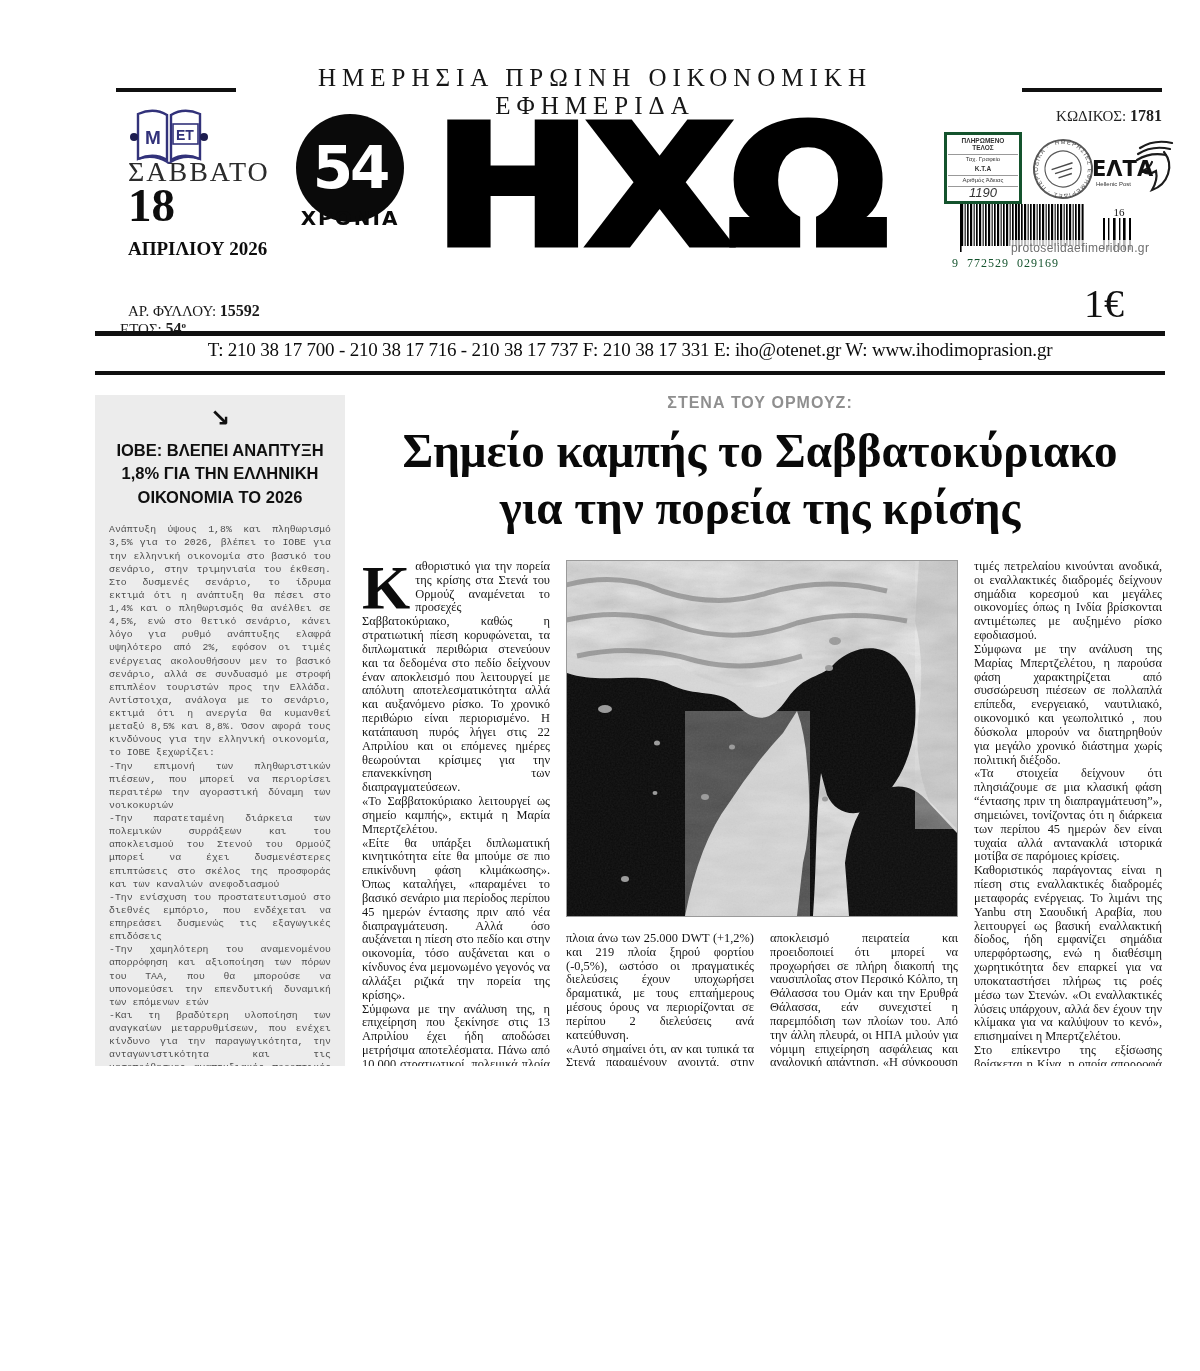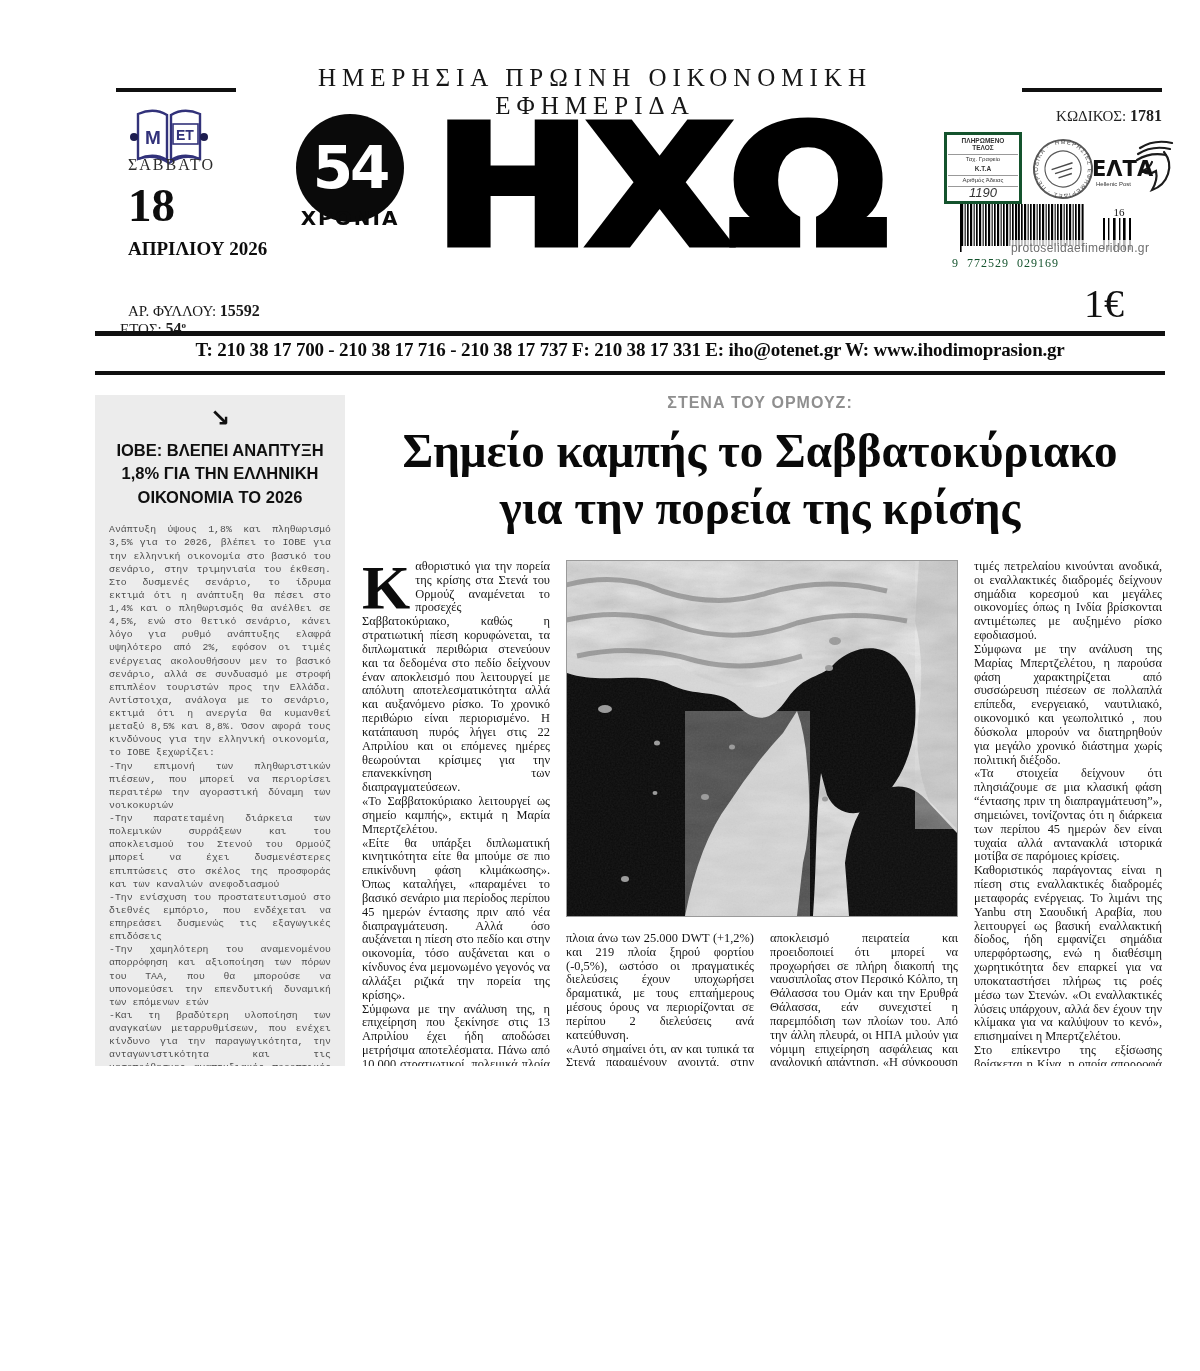--- a/index.html
+++ b/index.html
@@ -6,21 +6,21 @@
   #page{position:relative;width:1200px;height:1066px;background:#fff;overflow:hidden;
         font-family:"Liberation Serif",serif;color:#1a1a1a;}
   .abs{position:absolute;}
 
   
   .rule{background:#101010;}
   #tagline{left:250px;top:64px;width:690px;text-align:center;font-size:25px;letter-spacing:6px;color:#161616;}
   #kodikos{left:990px;top:107px;width:172px;text-align:right;font-size:15px;color:#222;}
   #kodikos b{font-size:16px;}
   #met-logo{left:126px;top:104px;}
-  #dayname{left:128px;top:156px;font-size:16px;letter-spacing:2px;color:#2b2b2b;}
+  #dayname{left:128px;top:156px;font-size:28px;letter-spacing:2px;color:#2b2b2b;}
   #daynum{left:128px;top:178px;font-size:47px;font-weight:bold;color:#0d0d0d;}
   #monthyear{left:128px;top:238px;font-size:19px;font-weight:bold;color:#0d0d0d;}
   #etos{left:120px;top:280px;font-size:15px;margin-top:40px;}
   #fyllo{left:128px;top:302px;font-size:15px;}
   #etos b,#fyllo b{font-size:16px;}
   sup{font-size:9px;}
   #badge{left:296px;top:114px;width:108px;height:108px;border-radius:50%;background:#0a0a0a;
          display:flex;align-items:center;justify-content:center;}
   #badge-num{color:#fff;font-family:"DejaVu Sans",sans-serif;font-weight:bold;font-size:58px;letter-spacing:-3px;}
   #badge-label{left:287px;top:206px;width:126px;text-align:center;font-family:"DejaVu Sans",sans-serif;
@@ -39,21 +39,21 @@
   .pb-hand{font-size:13px;font-style:italic;line-height:12px;border-top:1px solid #999;}
   #roundstamp{left:1030px;top:136px;}
   #elta{left:1092px;top:138px;}
   
   #barcode-wrap{left:952px;top:204px;width:214px;height:66px;}
   #bc-digits{position:absolute;left:0;top:52px;width:140px;font-size:12px;letter-spacing:1px;white-space:pre;color:#14532d;}
   #bc-addon-num{position:absolute;left:150px;top:2px;width:34px;text-align:center;font-size:11px;color:#111;}
   #bc-overlay{position:absolute;left:58px;top:36px;width:156px;font-family:"Liberation Sans",sans-serif;
               font-weight:normal;font-size:12px;color:#6e6e6e;background:rgba(255,255,255,.72);letter-spacing:.4px;padding:1px 1px;}
   #price{left:1046px;top:280px;width:116px;text-align:center;font-size:40px;color:#111;}
-  #contacts{left:95px;top:339px;width:1070px;text-align:center;font-size:19px;font-weight:bold;color:#0c0c0c;
+  #contacts{left:95px;top:339px;width:1070px;text-align:center;font-size:19px;font-weight:normal;color:#0c0c0c;
             letter-spacing:-0.2px;white-space:nowrap;}
 
   
   #sidebar{left:95px;top:395px;width:250px;height:950px;background:#ececec;box-sizing:border-box;
            padding:10px 14px;font-family:"Liberation Sans",sans-serif;overflow:hidden;}
   #sb-arrow{text-align:center;font-family:"DejaVu Sans",sans-serif;font-size:24px;font-weight:bold;color:#111;line-height:26px;}
   #sb-head{margin-top:8px;text-align:center;font-weight:bold;font-size:16.5px;line-height:1.42;color:#101010;}
   #sb-body{margin-top:14px;font-size:9.8px;line-height:1.34;color:#4e4e4e;text-align:justify;white-space:pre-line;font-family:Liberation Mono, monospace;}
 
   

